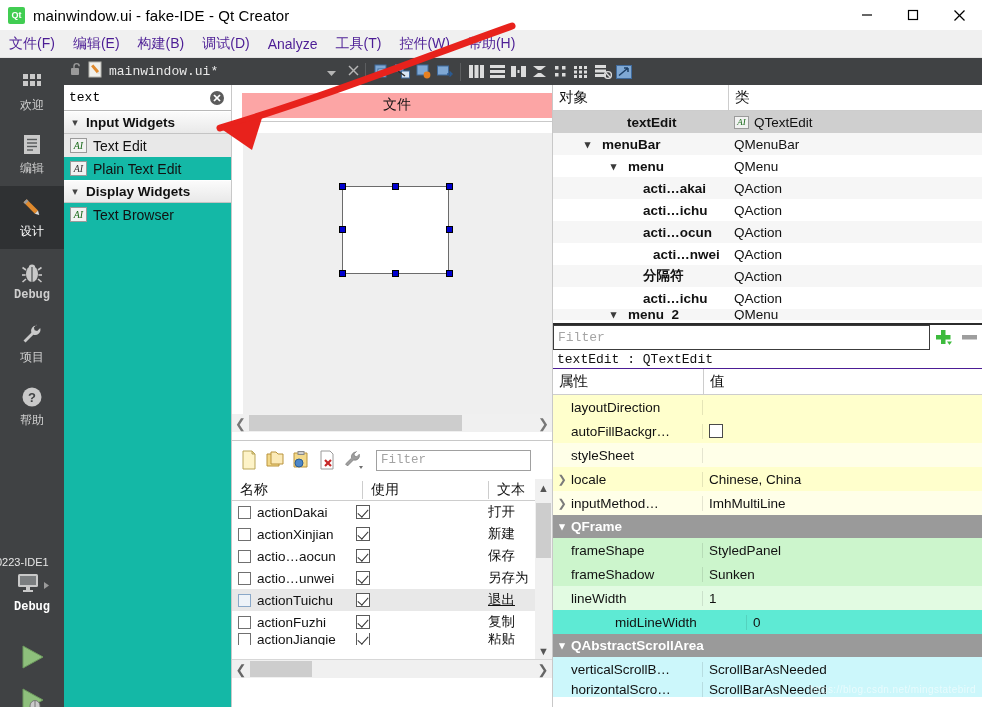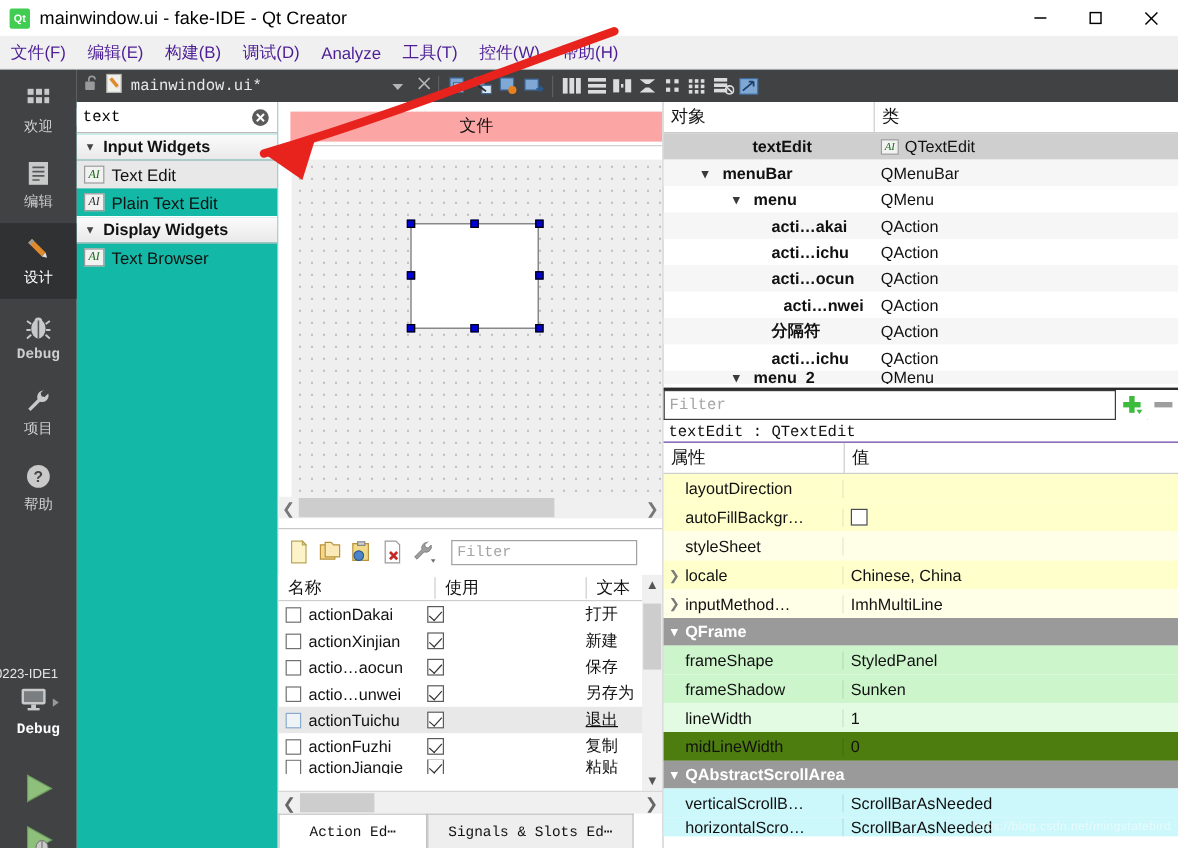--- a/index.html
+++ b/index.html
@@ -759,24 +759,20 @@
       <span class="thumb" style="height:55px;margin-top:7px;"></span>
       <span class="arr" style="margin-top:auto;">▼</span>
     </div>
 
     <div class="ad-hscroll">
       <span class="arr">❮</span>
       <span class="thumb" style="width:62px;"></span>
       <span class="arr" style="margin-left:auto;">❯</span>
     </div>
 
-    <div class="ad-tabs">
-      <div class="ad-tab active" style="width:124px;">Action Ed⋯</div>
-      <div class="ad-tab inactive" style="width:172px;">Signals &amp; Slots Ed⋯</div>
-    </div>
   </div>
 
   <div class="objtree">
     <div class="ot-head">
       <span class="h1">对象</span>
       <span class="h2" style="border-left:1px solid #cdcdcd;height:26px;display:flex;align-items:center;flex:1;">类</span>
     </div>
 
     <div class="ot-row sel">
       <span class="ot-obj" style="padding-left:74px;">textEdit</span>
@@ -917,21 +913,21 @@
         </span>
       <span class="v">Sunken</span>
     </div>
     <div class="pe-row" style="background:#e2fbe2;">
       <span class="k">
           <span class="pe-exp"></span>
           <span>lineWidth</span>
         </span>
       <span class="v">1</span>
     </div>
-    <div class="pe-row" style="background:#4d7c0f;">
+    <div class="pe-row" style="background:#5eead4;padding-left:44px;">
       <span class="k">
           <span class="pe-exp"></span>
           <span>midLineWidth</span>
         </span>
       <span class="v">0</span>
     </div>
 
     <div class="pe-group">
       <span class="chev">▾</span>
       <span>QAbstractScrollArea</span>

